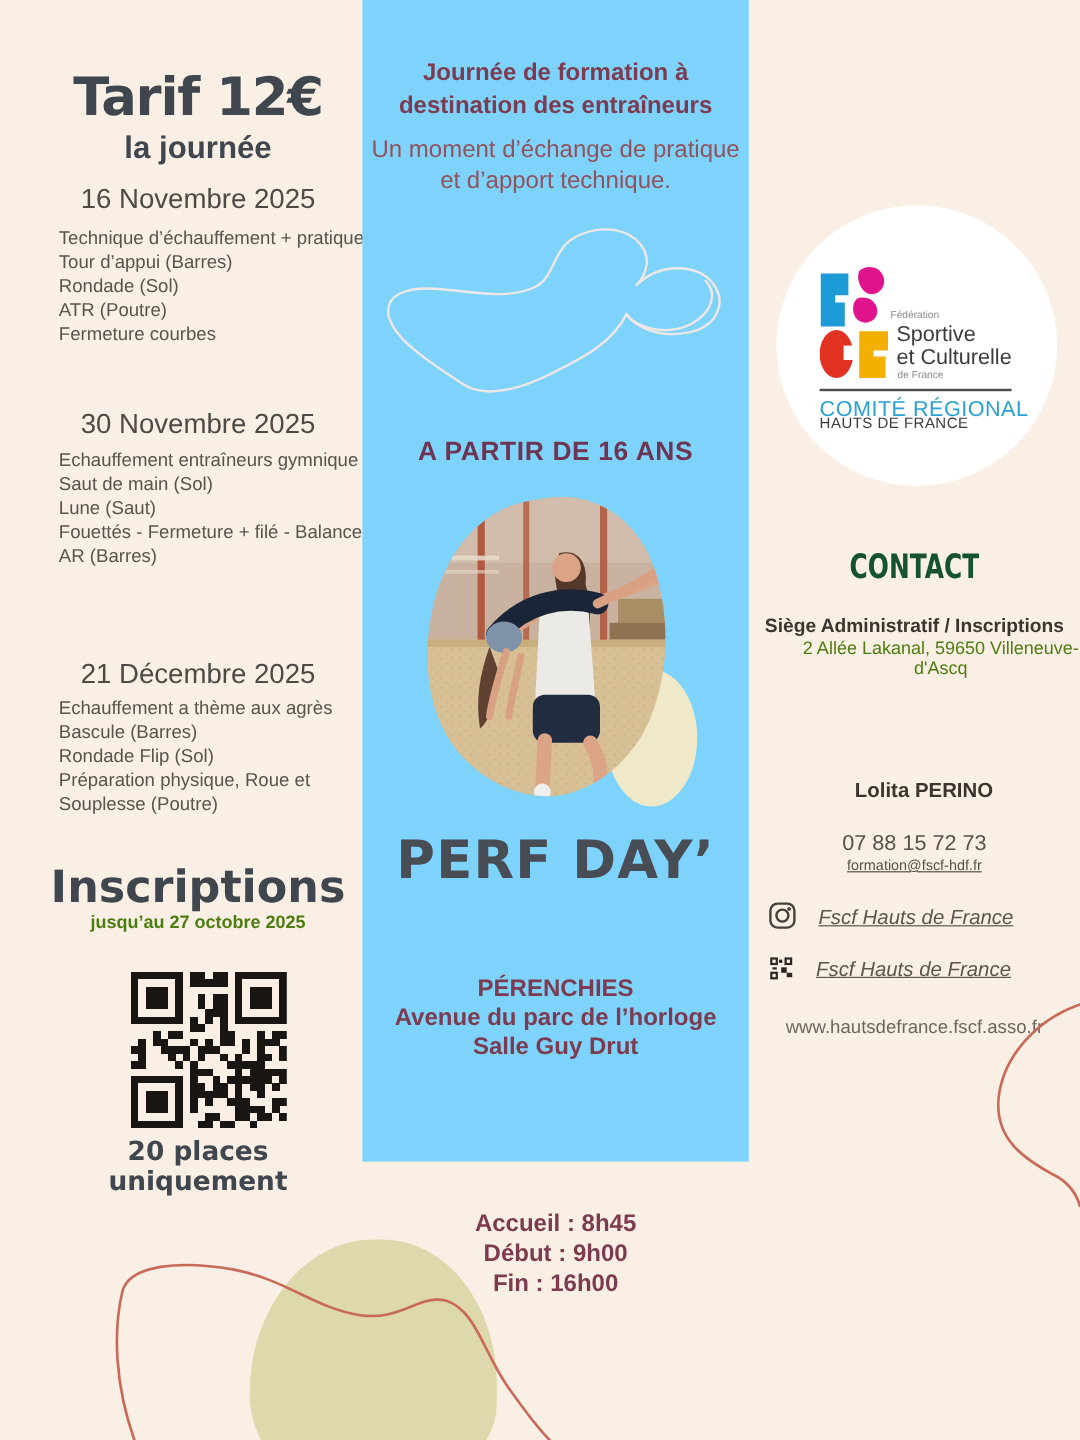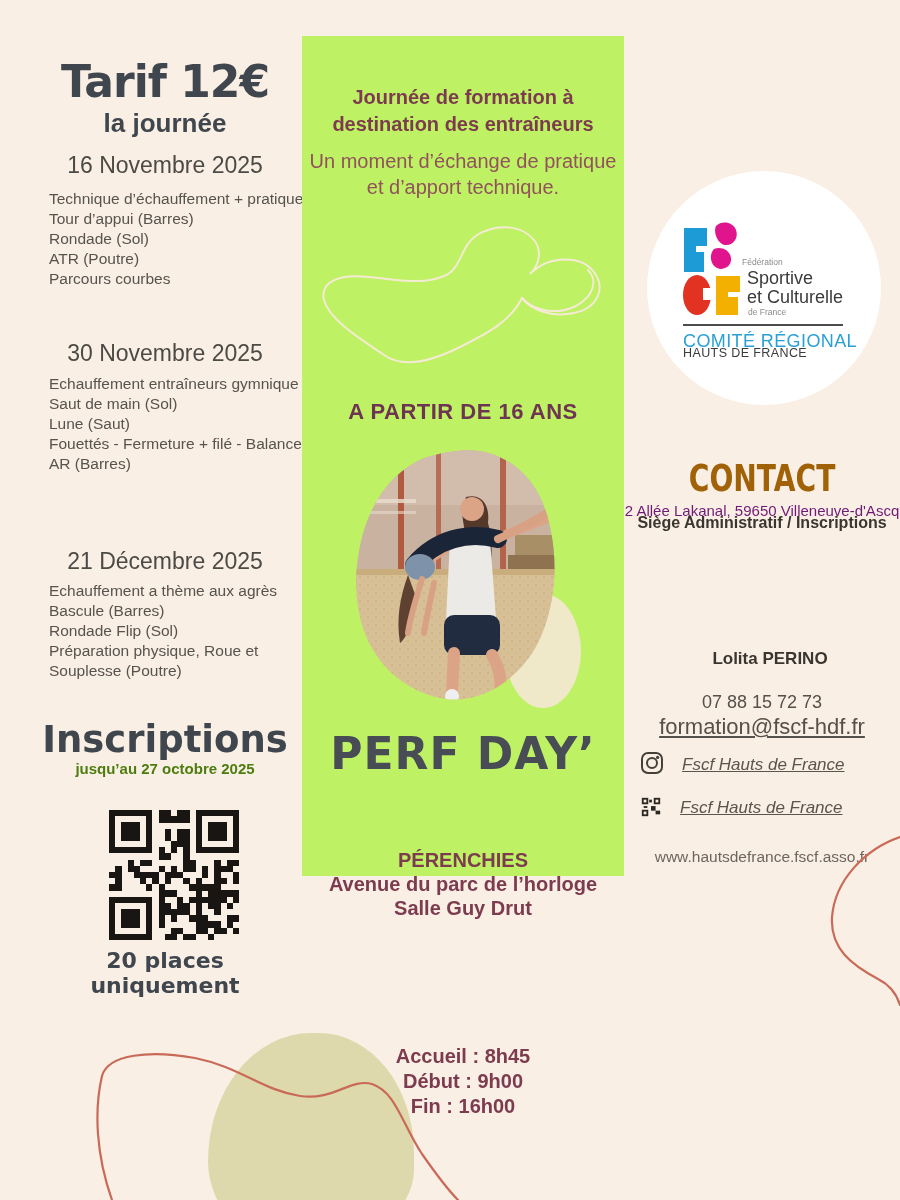--- a/index.html
+++ b/index.html
@@ -2,21 +2,21 @@
 <html><head>
 <meta charset="utf-8">
 <style>
   * { margin:0; padding:0; box-sizing:border-box; }
   html,body { width:900px; height:1200px; }
   body { font-family:"Liberation Sans", sans-serif; background:#f9efe5; }
   .poster { position:relative; width:900px; height:1200px; overflow:hidden; background:#f9efe5; }
 
   
   .col-left  { position:absolute; left:0;   top:0; width:258px; height:1200px;margin-left:36px; }
-  .col-center{ position:absolute; left:302px; top:0; width:322px; height:840px; background:#bef264;margin-top:36px; }
+  .col-center{ position:absolute; left:302px; top:0; width:322px; height:968px; background:#7dd3fc; }
   .col-right { position:absolute; left:624px; top:0; width:276px; height:1200px; }
 
   .abs { position:absolute; left:0; right:0; }
   .ctr { text-align:center; }
 
   
   .tarif-title { top:56px;  font-family:"DejaVu Sans",sans-serif; font-weight:bold; font-size:44px; color:#3f464d; letter-spacing:-1px; }
   .tarif-sub   { top:108px; font-family:Liberation Sans, sans-serif; font-weight:bold; font-size:26px; color:#3f464d; }
   .session-date{ font-size:23px; color:#4c4a45; }
   .d1 { top:152px; } .d2 { top:340px; } .d3 { top:548px; }
@@ -42,27 +42,27 @@
   .logo-circle { position:absolute; left:23px; top:171px; width:234px; height:234px; border-radius:50%; background:#ffffff; }
   .logo-letters { position:absolute; left:36px; top:49px; }
   .lg-fed   { position:absolute; left:95px;  top:86px;  font-size:8.5px;  color:#8a8a8a; }
   .lg-sport { position:absolute; left:100px; top:97px;  font-size:18px;   color:#3b3b3b; }
   .lg-cult  { position:absolute; left:100px; top:116px; font-size:18px;   color:#3b3b3b; }
   .lg-defr  { position:absolute; left:101px; top:136px; font-size:8.5px;  color:#8a8a8a; }
   .lg-line  { position:absolute; left:36px;  top:153px; width:160px; height:2px; background:#4c4c4c; }
   .lg-com   { position:absolute; left:36px;  top:160px; font-size:18px; font-weight:normal; letter-spacing:.4px; color:#2aa0d5; }
   .lg-hdf   { position:absolute; left:36px;  top:175px; font-size:12.5px; font-weight:normal; letter-spacing:.4px; color:#3b3b3b; }
 
-  .r-contact { top:456px; font-family:"DejaVu Sans",sans-serif; font-weight:bold; font-size:38px; color:#a16207; }
+  .r-contact { top:456px; font-family:"DejaVu Sans",sans-serif; font-weight:bold; font-size:28px; color:#14532d; }
   .r-contact span { display:inline-block; transform:scaleX(.74); }
   .r-hq    { top:514px; font-weight:bold; font-size:16px; color:#3a352f; }
-  .r-addr  { top:502px; font-size:15px; color:#701a75; }
+  .r-addr  { top:532px; font-size:15px; color:#4d7c0f;padding-left:44px; }
   .r-name  { top:649px; font-weight:bold; font-size:17px; color:#3a352f;padding-left:16px; }
   .r-phone { top:692px; font-size:18px; color:#56504a; }
-  .r-email { top:714px; font-size:22px; color:#56504a; text-decoration:underline; }
+  .r-email { top:714px; font-size:12px; color:#56504a; text-decoration:underline; }
   .social-row { position:absolute; left:16px; height:24px; display:flex; align-items:flex-end; gap:18px;font-style:italic; }
   .s1r { top:751px; } .s2r { top:794px; }
   .social-label { font-size:17px; color:#5b554e; text-decoration:underline; }
   .r-web  { top:848px; font-size:15.5px; color:#6c665f; }
 
   
   .olive-blob { position:absolute; left:208px; top:1033px; width:206px; height:215px; background:#ded9ac;
                 border-radius:52% 48% 55% 45% / 62% 58% 38% 42%; z-index:4; }
   .sq-red-bl { position:absolute; left:0; top:1040px; z-index:5; }
   .sq-red-r  { position:absolute; left:810px; top:825px; z-index:5; }
@@ -75,21 +75,21 @@
   <aside class="col-left">
     <div class="abs ctr tarif-title">Tarif 12€</div>
     <div class="abs ctr tarif-sub">la journée</div>
 
     <div class="abs ctr session-date d1">16 Novembre 2025</div>
     <ul class="session-list l1">
       <li>Technique d’échauffement + pratique</li>
       <li>Tour d’appui (Barres)</li>
       <li>Rondade (Sol)</li>
       <li>ATR (Poutre)</li>
-      <li>Parcours courbes</li>
+      <li>Fermeture courbes</li>
     </ul>
 
     <div class="abs ctr session-date d2">30 Novembre 2025</div>
     <ul class="session-list l2">
       <li>Echauffement entraîneurs gymnique</li>
       <li>Saut de main (Sol)</li>
       <li>Lune (Saut)</li>
       <li>Fouettés - Fermeture + filé - Balancer AR (Barres)</li>
     </ul>
 

